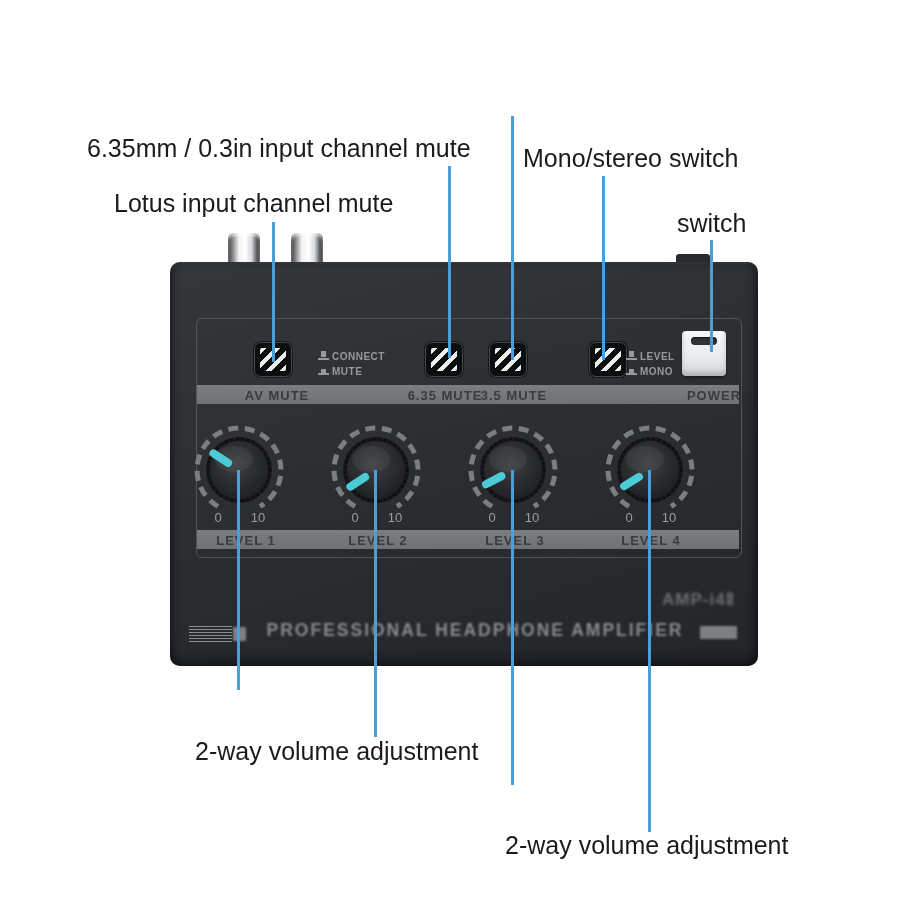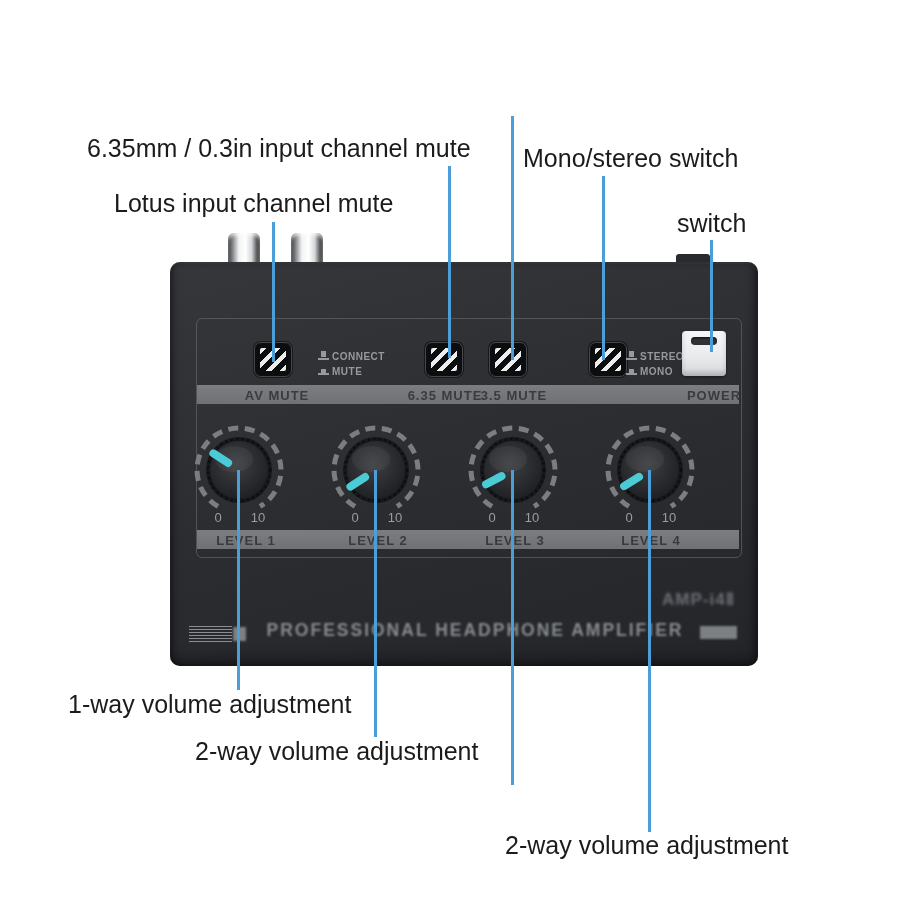--- a/index.html
+++ b/index.html
@@ -121,21 +121,21 @@
     </div>
   <div class="hswitch" style="left:589px">
       <div class="stripes"></div>
     </div>
 
   <div class="swlegend" style="left:318px;top:349px">
     <div><i class="swico up"></i><span>CONNECT</span></div>
     <div><i class="swico down"></i><span>MUTE</span></div>
   </div>
   <div class="swlegend" style="left:626px;top:349px">
-    <div><i class="swico up"></i><span>STEREO</span></div>
+    <div><i class="swico up"></i><span>LEVEL</span></div>
     <div><i class="swico down"></i><span>MONO</span></div>
   </div>
 
   <div class="power-switch">
       <div class="slot"></div>
     </div>
 
   <div class="strip" style="top:385px">
     <span style="left:80px">AV MUTE</span>
     <span style="left:248px">6.35 MUTE</span>
@@ -198,17 +198,16 @@
     <span style="left:318px">LEVEL 3</span>
     <span style="left:454px">LEVEL 4</span>
   </div>
 
   <div class="hatch"></div>
   <div class="hatch-block"></div>
   <div class="tagline">PROFESSIONAL HEADPHONE AMPLIFIER</div>
   <div class="tag-bar"></div>
   <div class="model">AMP-i4Ⅱ</div>
 
-  <div class="callout-label b" style="left:68px;top:691px">1-way volume adjustment</div>
   <div class="callout-label b" style="left:195px;top:738px">2-way volume adjustment</div>
   <div class="callout-label b" style="left:505px;top:832px">2-way volume adjustment</div>
 
 </div>
 
 </body></html>

